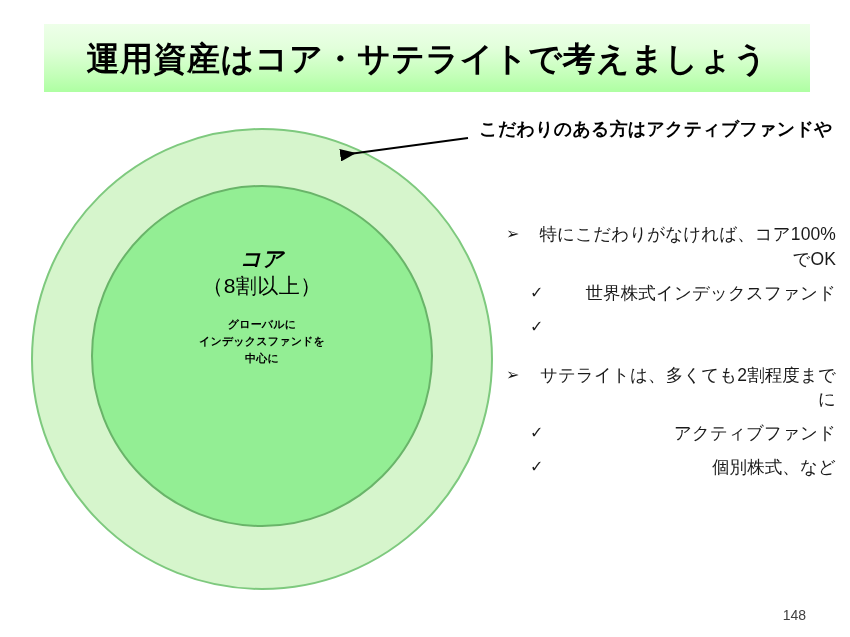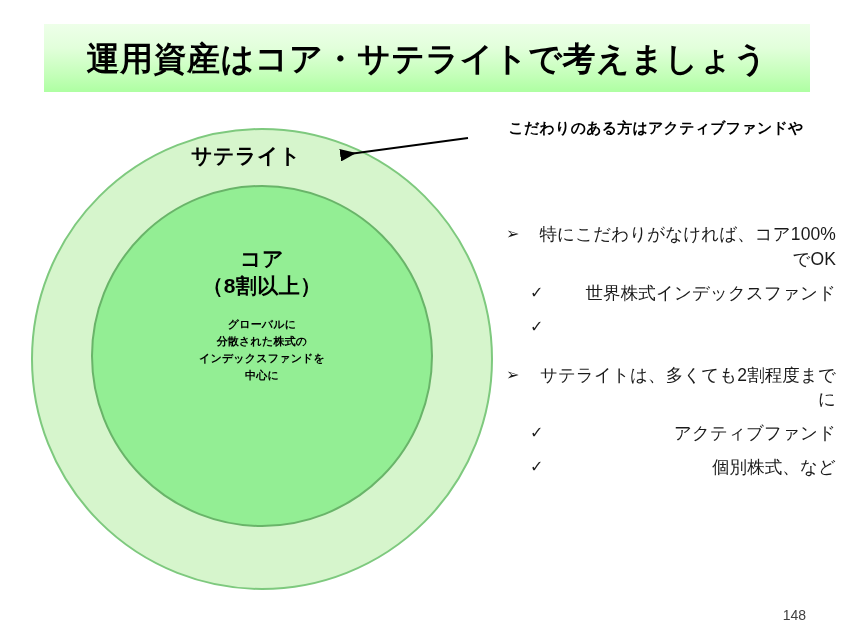--- a/index.html
+++ b/index.html
@@ -83,24 +83,25 @@
     top: 245px;
     width: 342px;
     text-align: center;
     color: #000000;
   }
   #core-title {
     font-size: 21px;
     font-weight: 700;
     line-height: 1.3;
     letter-spacing: 0.5px;
+    font-style: italic;
   }
   #core-sub {
     font-size: 21px;
-    font-weight: 700;
+    font-weight: 400;
     line-height: 1.3;
     letter-spacing: 0.5px;
   }
   #core-desc {
     margin-top: 16px;
     font-size: 11px;
     font-weight: 700;
     line-height: 1.55;
     letter-spacing: 0.2px;
   }
@@ -112,21 +113,21 @@
     top: 130px;
     width: 145px;
     height: 36px;
   }
   #annotation {
     position: absolute;
     left: 466px;
     top: 116px;
     width: 380px;
     text-align: center;
-    font-size: 15px;
+    font-size: 18px;
     font-weight: 700;
     line-height: 1.55;
     color: #000000;
     letter-spacing: 0.2px;
   }
   .annot-line { display: block; }
 
   
   #bullet-column {
     position: absolute;
@@ -186,28 +187,26 @@
 
 <div id="title-banner">
   <div id="title-text">運用資産はコア・サテライトで考えましょう</div>
 </div>
 
 <div id="diagram">
 
   <div class="circle" id="outer-circle"></div>
   <div class="circle" id="inner-circle"></div>
 
-  <div id="satellite-label">サテライト</div>
 
   <div id="core-block">
     <div id="core-title">コア</div>
     <div id="core-sub">（8割以上）</div>
     <div id="core-desc">
       <div>グローバルに</div>
-      <div>分散された株式の</div>
       <div>インデックスファンドを</div>
       <div>中心に</div>
     </div>
   </div>
 </div>
 
 <svg id="callout-arrow" viewBox="0 0 145 36">
   <defs>
     <marker id="arrowhead" markerWidth="9" markerHeight="7" refX="8" refY="3.5" orient="auto">
       <polygon points="9,0 0,3.5 9,7" fill="#000000"></polygon>

